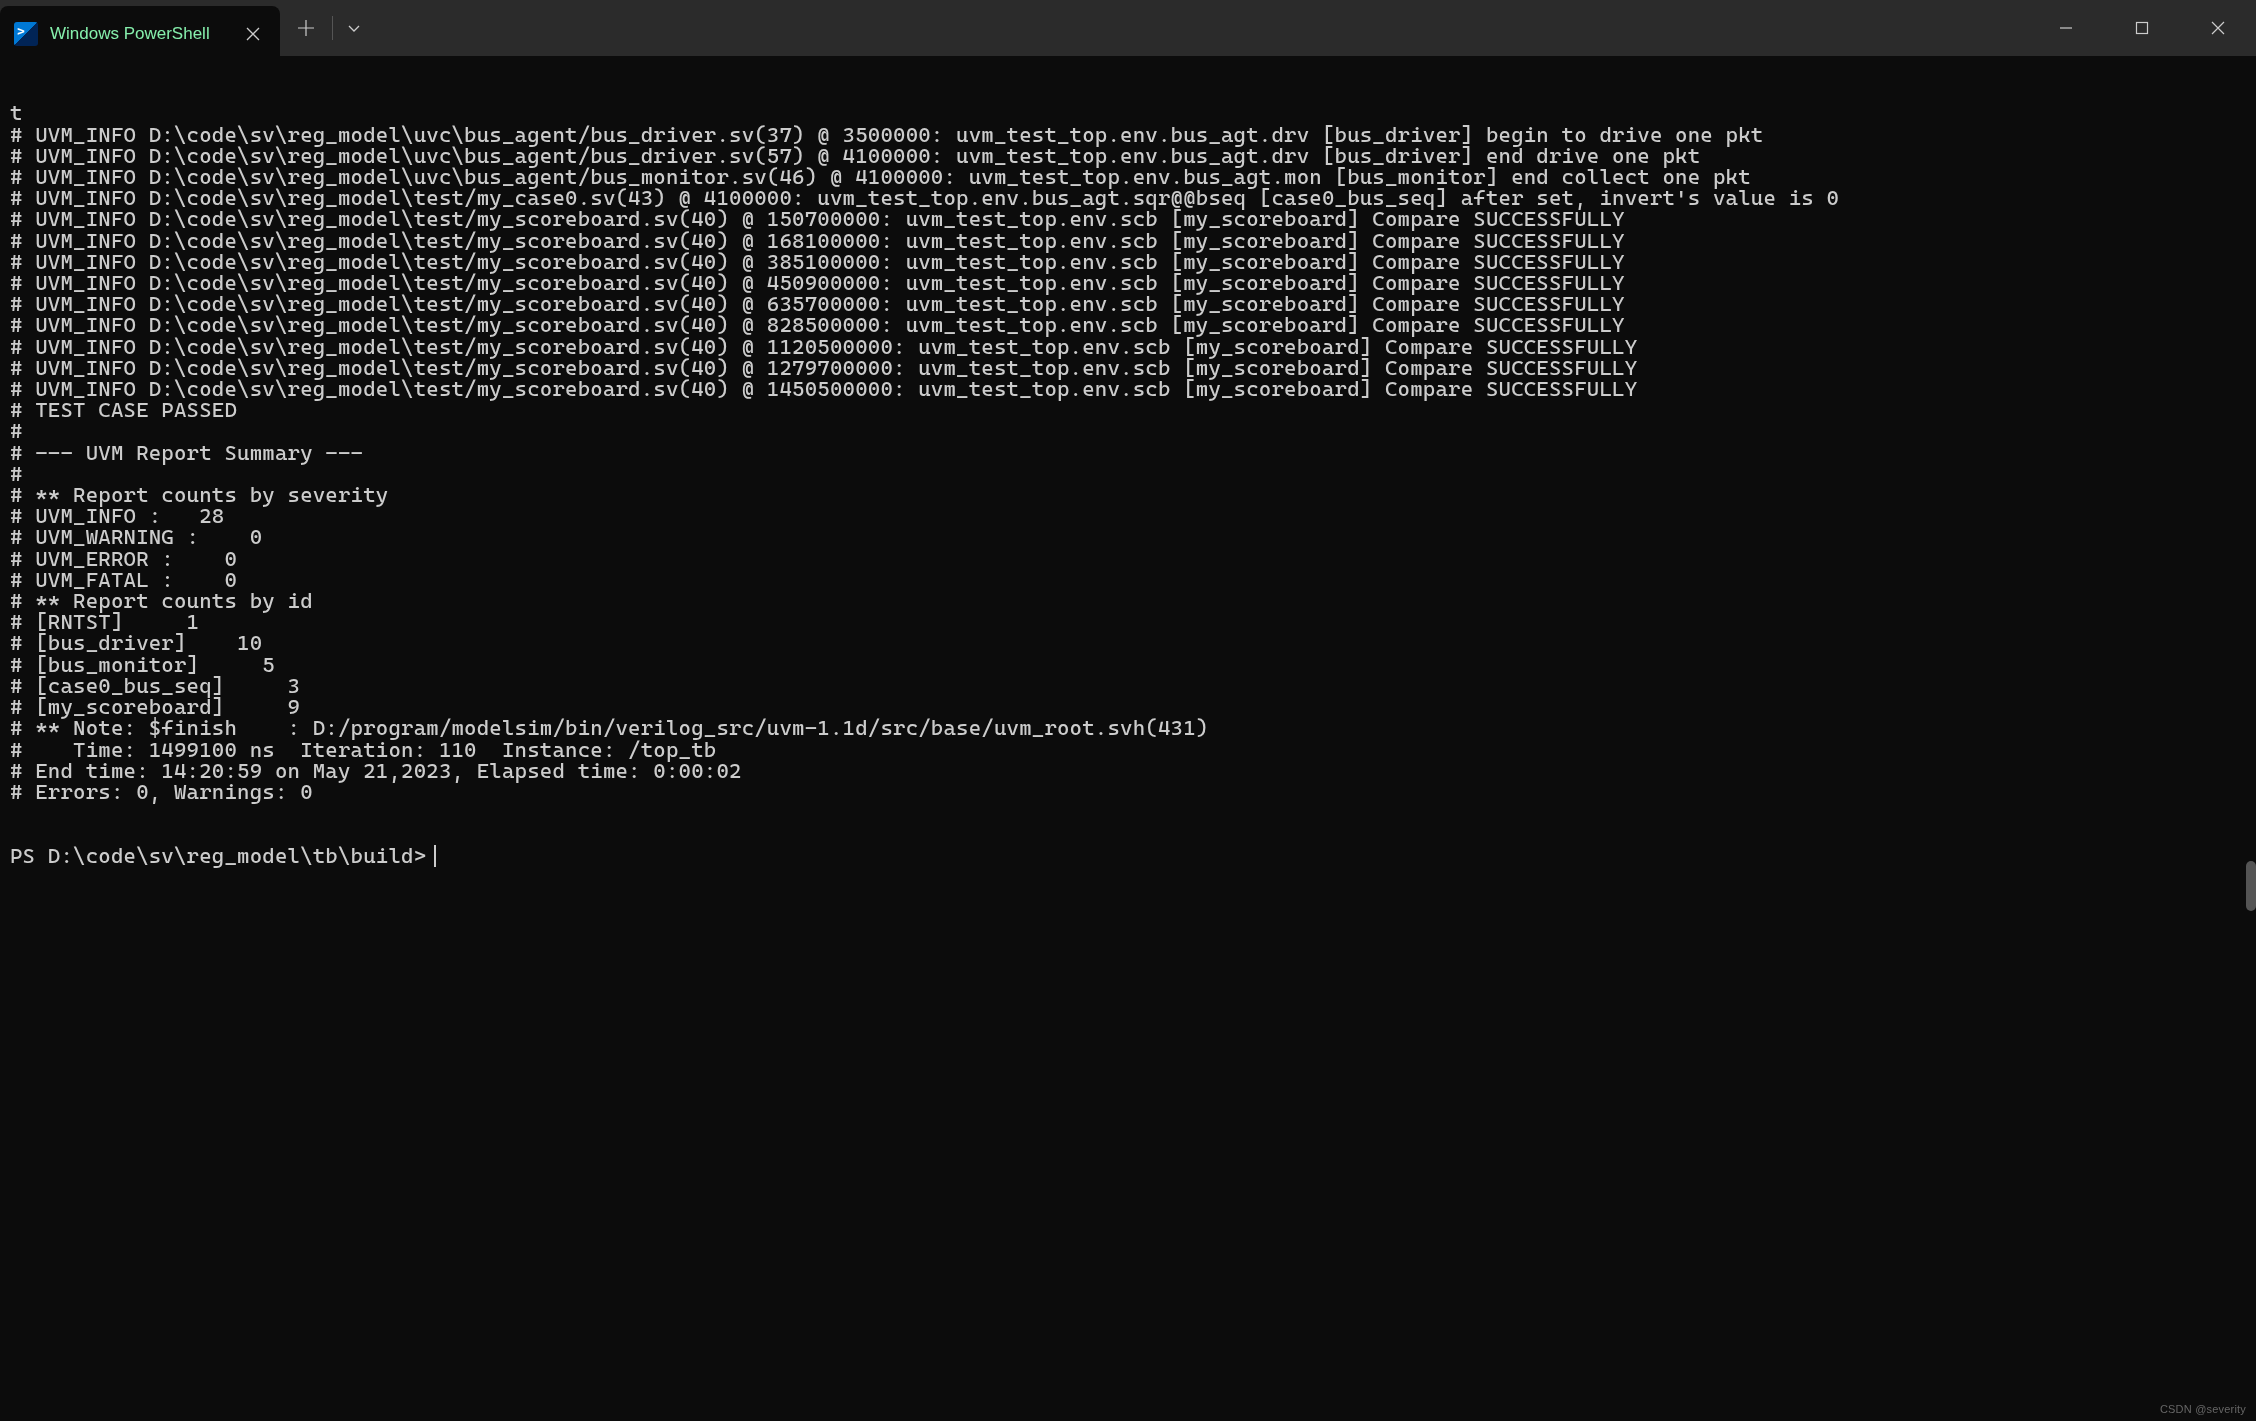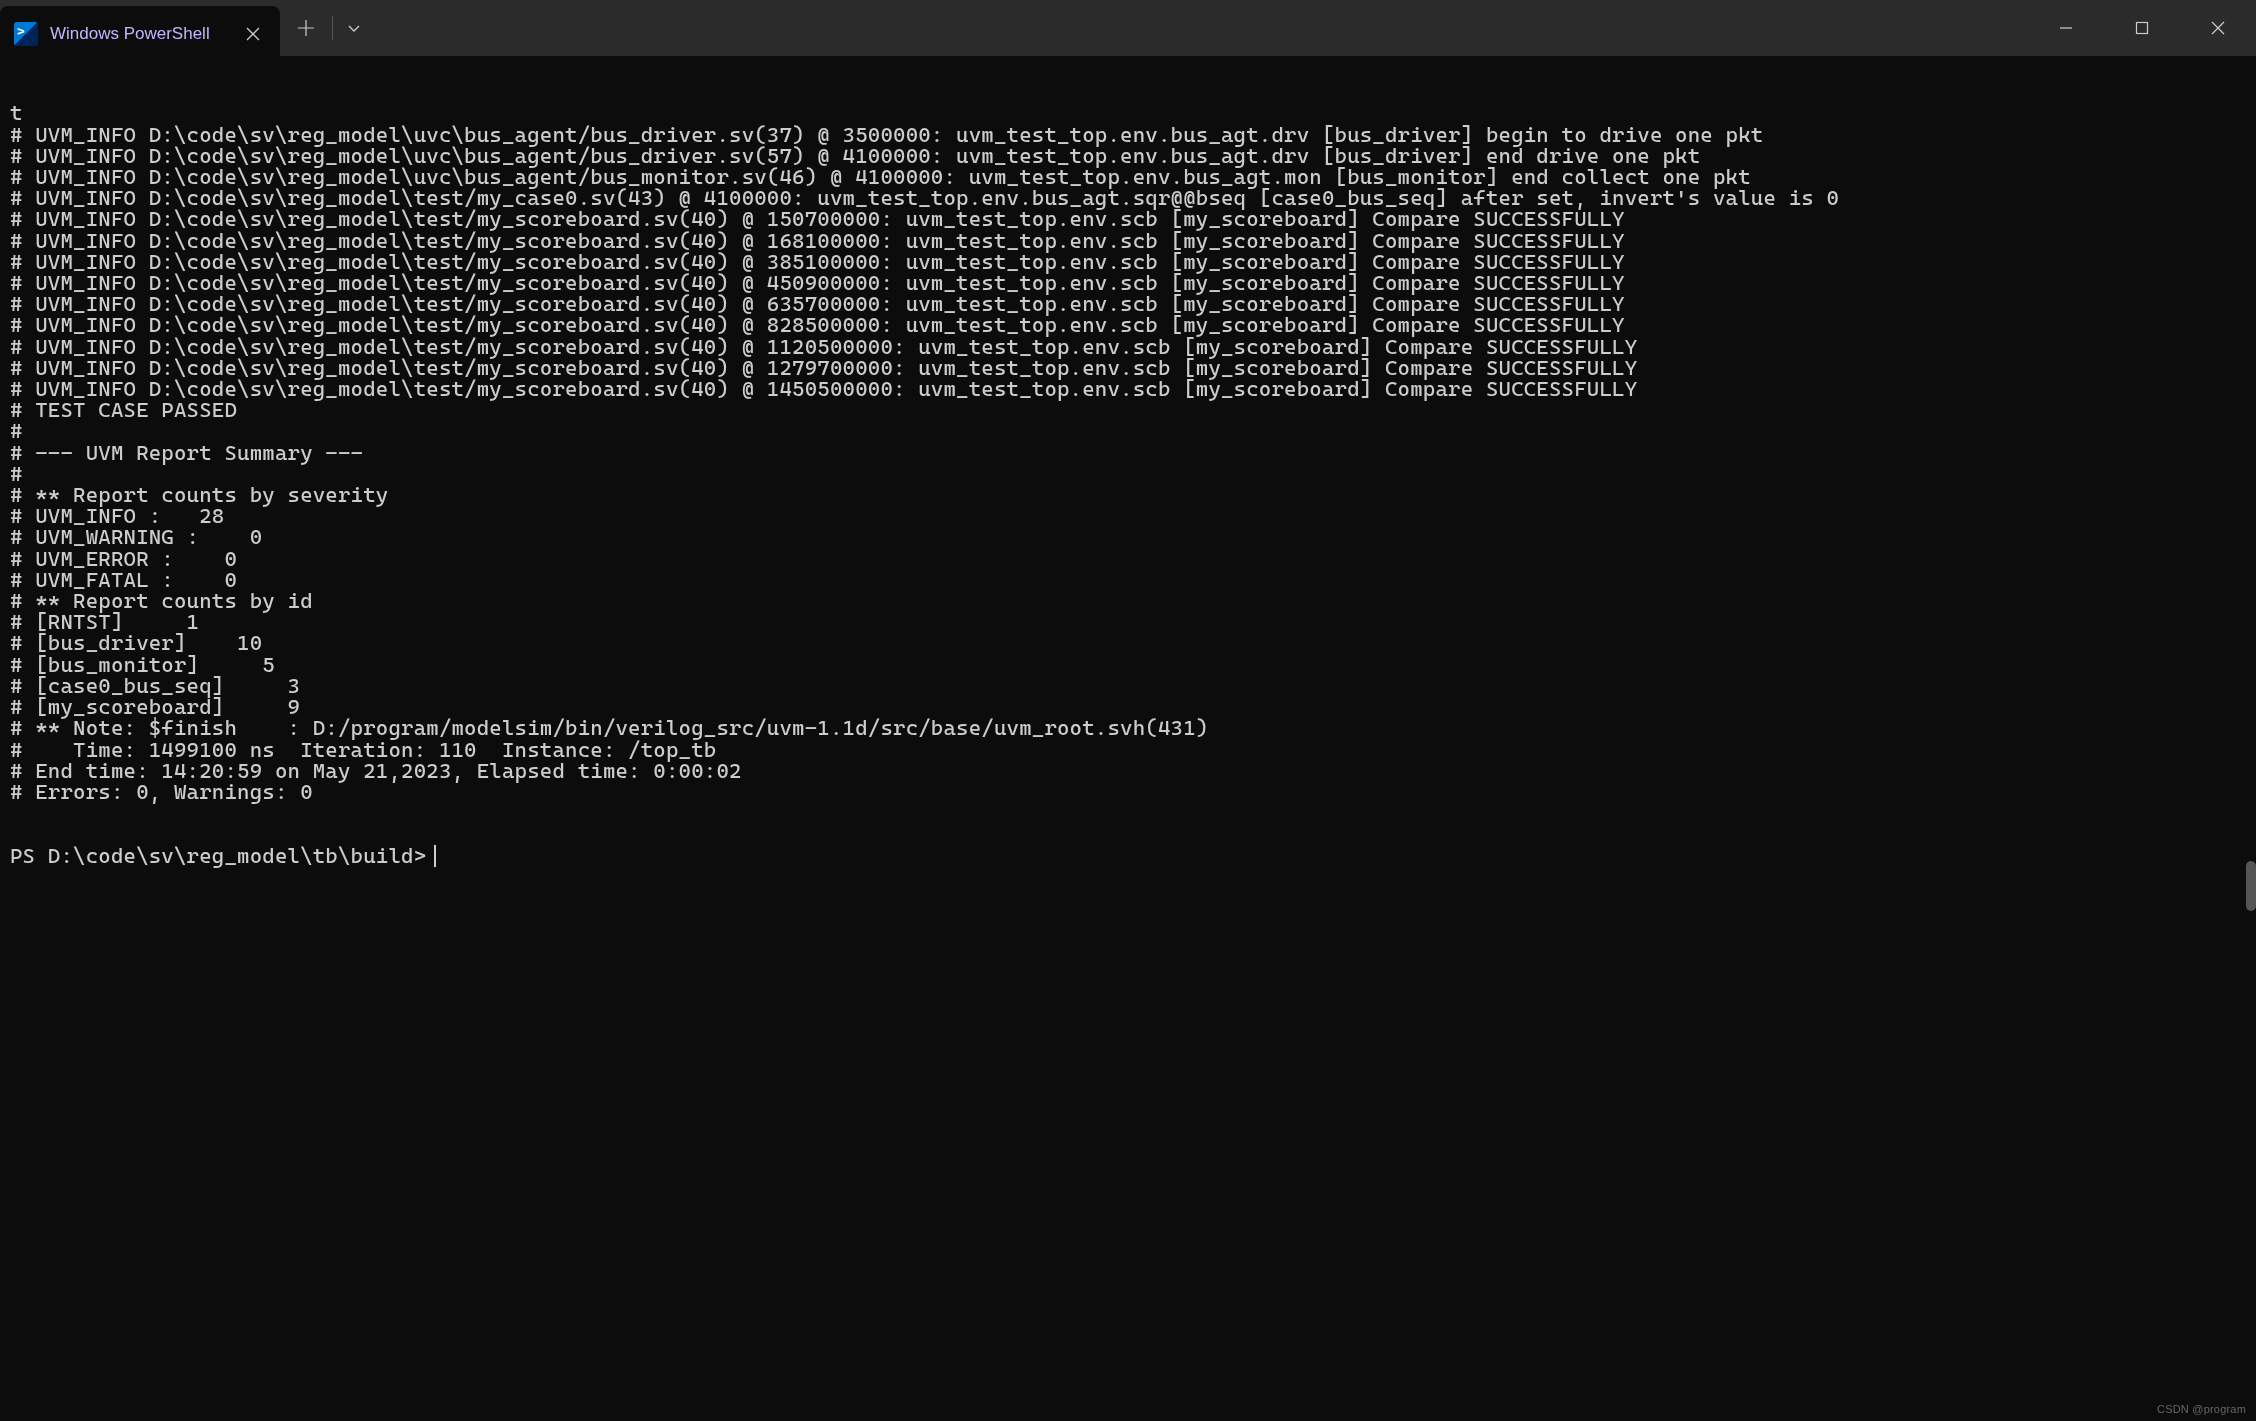--- a/index.html
+++ b/index.html
@@ -51,21 +51,21 @@
     .tab-icon::after {
       content: ">";
       color: white;
       font-size: 13px;
       font-weight: bold;
       position: absolute;
       left: 3px;
       top: 2px;
     }
     .tab-title {
-      color: #c4b5fd;
+      color: #86efac;
       font-family: 'Segoe UI', sans-serif;
       font-size: 17px;
       font-weight: 400;
       flex: 1;
     }
     .tab-close {
       color: #cccccc;
       font-size: 18px;
       padding: 4px;
       cursor: pointer;
@@ -199,14 +199,14 @@
   </div>
 </div>
 
 <div class="terminal">
   <div id="output-container"><div class="terminal-line">t</div><div class="terminal-line"># UVM_INFO D:\code\sv\reg_model\uvc\bus_agent/bus_driver.sv(37) @ 3500000: uvm_test_top.env.bus_agt.drv [bus_driver] begin to drive one pkt</div><div class="terminal-line"># UVM_INFO D:\code\sv\reg_model\uvc\bus_agent/bus_driver.sv(57) @ 4100000: uvm_test_top.env.bus_agt.drv [bus_driver] end drive one pkt</div><div class="terminal-line"># UVM_INFO D:\code\sv\reg_model\uvc\bus_agent/bus_monitor.sv(46) @ 4100000: uvm_test_top.env.bus_agt.mon [bus_monitor] end collect one pkt</div><div class="terminal-line"># UVM_INFO D:\code\sv\reg_model\test/my_case0.sv(43) @ 4100000: uvm_test_top.env.bus_agt.sqr@@bseq [case0_bus_seq] after set, invert's value is 0</div><div class="terminal-line"># UVM_INFO D:\code\sv\reg_model\test/my_scoreboard.sv(40) @ 150700000: uvm_test_top.env.scb [my_scoreboard] Compare SUCCESSFULLY</div><div class="terminal-line"># UVM_INFO D:\code\sv\reg_model\test/my_scoreboard.sv(40) @ 168100000: uvm_test_top.env.scb [my_scoreboard] Compare SUCCESSFULLY</div><div class="terminal-line"># UVM_INFO D:\code\sv\reg_model\test/my_scoreboard.sv(40) @ 385100000: uvm_test_top.env.scb [my_scoreboard] Compare SUCCESSFULLY</div><div class="terminal-line"># UVM_INFO D:\code\sv\reg_model\test/my_scoreboard.sv(40) @ 450900000: uvm_test_top.env.scb [my_scoreboard] Compare SUCCESSFULLY</div><div class="terminal-line"># UVM_INFO D:\code\sv\reg_model\test/my_scoreboard.sv(40) @ 635700000: uvm_test_top.env.scb [my_scoreboard] Compare SUCCESSFULLY</div><div class="terminal-line"># UVM_INFO D:\code\sv\reg_model\test/my_scoreboard.sv(40) @ 828500000: uvm_test_top.env.scb [my_scoreboard] Compare SUCCESSFULLY</div><div class="terminal-line"># UVM_INFO D:\code\sv\reg_model\test/my_scoreboard.sv(40) @ 1120500000: uvm_test_top.env.scb [my_scoreboard] Compare SUCCESSFULLY</div><div class="terminal-line"># UVM_INFO D:\code\sv\reg_model\test/my_scoreboard.sv(40) @ 1279700000: uvm_test_top.env.scb [my_scoreboard] Compare SUCCESSFULLY</div><div class="terminal-line"># UVM_INFO D:\code\sv\reg_model\test/my_scoreboard.sv(40) @ 1450500000: uvm_test_top.env.scb [my_scoreboard] Compare SUCCESSFULLY</div><div class="terminal-line"># TEST CASE PASSED</div><div class="terminal-line">#</div><div class="terminal-line"># --- UVM Report Summary ---</div><div class="terminal-line">#</div><div class="terminal-line"># ** Report counts by severity</div><div class="terminal-line"># UVM_INFO :   28</div><div class="terminal-line"># UVM_WARNING :    0</div><div class="terminal-line"># UVM_ERROR :    0</div><div class="terminal-line"># UVM_FATAL :    0</div><div class="terminal-line"># ** Report counts by id</div><div class="terminal-line"># [RNTST]     1</div><div class="terminal-line"># [bus_driver]    10</div><div class="terminal-line"># [bus_monitor]     5</div><div class="terminal-line"># [case0_bus_seq]     3</div><div class="terminal-line"># [my_scoreboard]     9</div><div class="terminal-line"># ** Note: $finish    : D:/program/modelsim/bin/verilog_src/uvm-1.1d/src/base/uvm_root.svh(431)</div><div class="terminal-line">#    Time: 1499100 ns  Iteration: 110  Instance: /top_tb</div><div class="terminal-line"># End time: 14:20:59 on May 21,2023, Elapsed time: 0:00:02</div><div class="terminal-line"># Errors: 0, Warnings: 0</div></div>
   <div class="prompt-line">
     <span>PS D:\code\sv\reg_model\tb\build&gt;</span>
     <span class="cursor"></span>
   </div>
   <div class="scrollbar-indicator"></div>
-  <div class="watermark">CSDN @program</div>
+  <div class="watermark">CSDN @severity</div>
 </div>
 
 </body></html>

